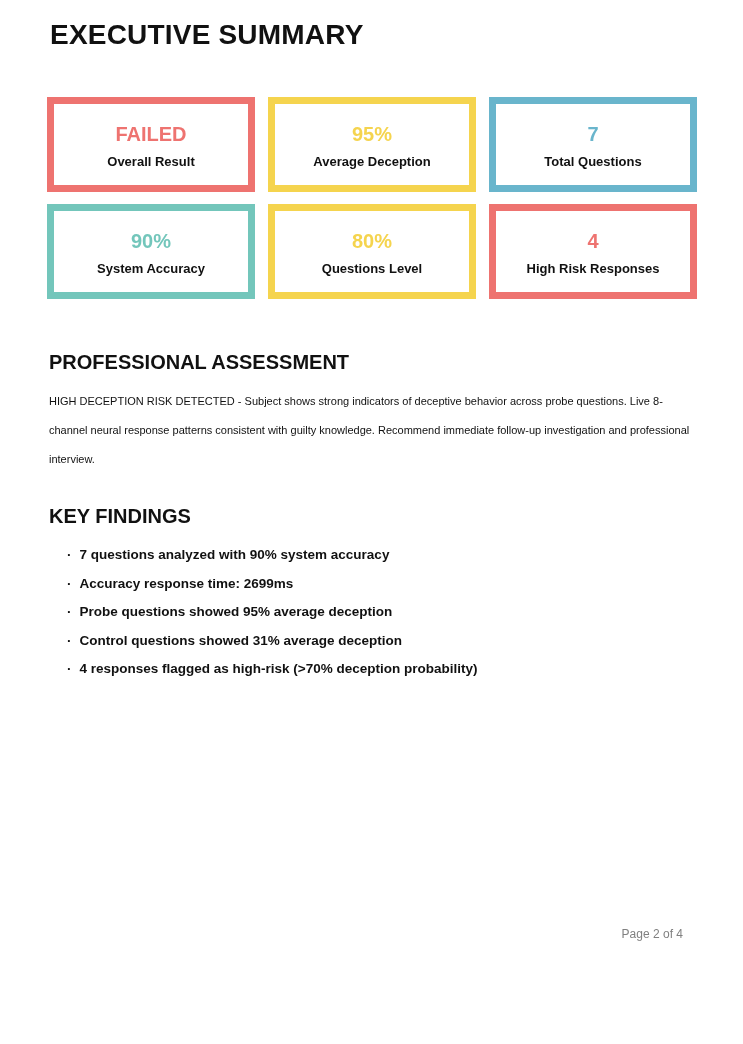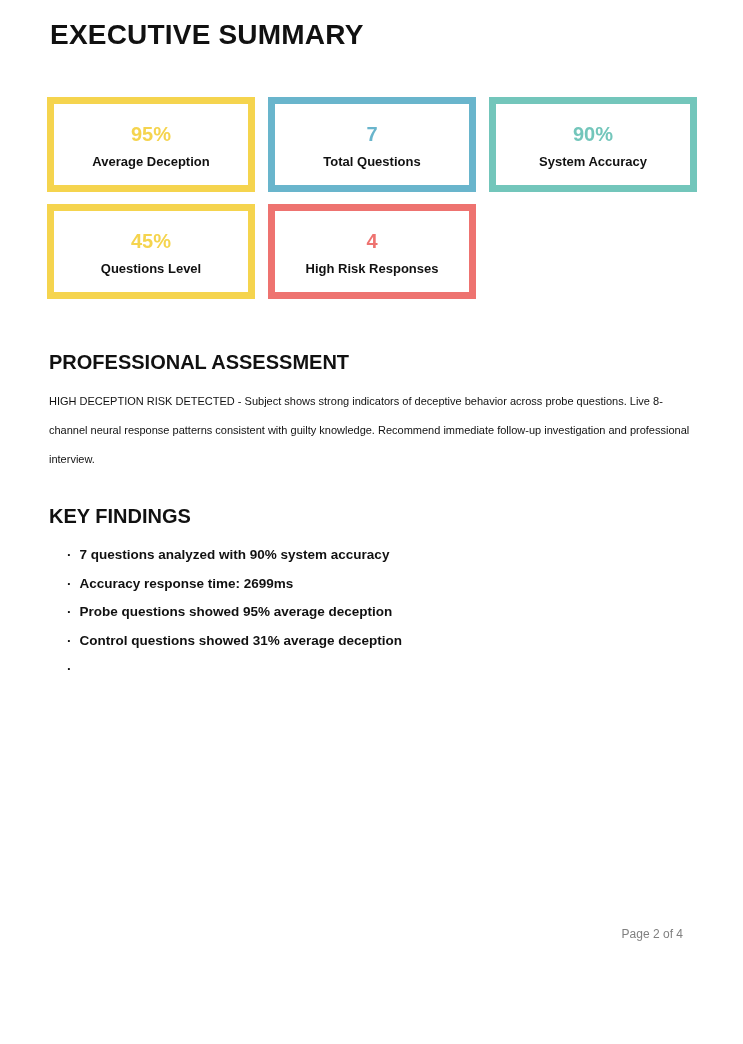--- a/index.html
+++ b/index.html
@@ -98,38 +98,42 @@
 </head>
 <body>
 
 <div class="page">
   <div class="content">
 
     <h1 class="doc-title">EXECUTIVE SUMMARY</h1>
 
     <div class="cards-grid">
 
+      <div class="stat-card" style="border-color: rgb(238, 115, 112);">
+        <div class="stat-value" style="color: rgb(238, 115, 112);">FAILED</div>
+        <div class="stat-label">Overall Result</div>
+      </div>
 
       <div class="stat-card" style="border-color: rgb(245, 212, 78);">
         <div class="stat-value" style="color: rgb(245, 212, 78);">95%</div>
         <div class="stat-label">Average Deception</div>
       </div>
 
       <div class="stat-card" style="border-color: rgb(105, 181, 204);">
         <div class="stat-value" style="color: rgb(105, 181, 204);">7</div>
         <div class="stat-label">Total Questions</div>
       </div>
 
       <div class="stat-card" style="border-color: rgb(115, 198, 187);">
         <div class="stat-value" style="color: rgb(115, 198, 187);">90%</div>
         <div class="stat-label">System Accuracy</div>
       </div>
 
       <div class="stat-card" style="border-color: rgb(245, 212, 78);">
-        <div class="stat-value" style="color: rgb(245, 212, 78);">45%</div>
+        <div class="stat-value" style="color: rgb(245, 212, 78);">80%</div>
         <div class="stat-label">Questions Level</div>
       </div>
 
       <div class="stat-card" style="border-color: rgb(238, 115, 112);">
         <div class="stat-value" style="color: rgb(238, 115, 112);">4</div>
         <div class="stat-label">High Risk Responses</div>
       </div>
 
     </div>
 
@@ -151,19 +155,20 @@
       <li>
         <span class="bullet-dot">·</span>
         <span>Probe questions showed 95% average deception</span>
       </li>
       <li>
         <span class="bullet-dot">·</span>
         <span>Control questions showed 31% average deception</span>
       </li>
       <li>
         <span class="bullet-dot">·</span>
+        <span>4 responses flagged as high-risk (&gt;70% deception probability)</span>
       </li>
     </ul>
 
   </div>
 
   <div class="page-footer">Page 2 of 4</div>
 </div>
 
 </body></html>

